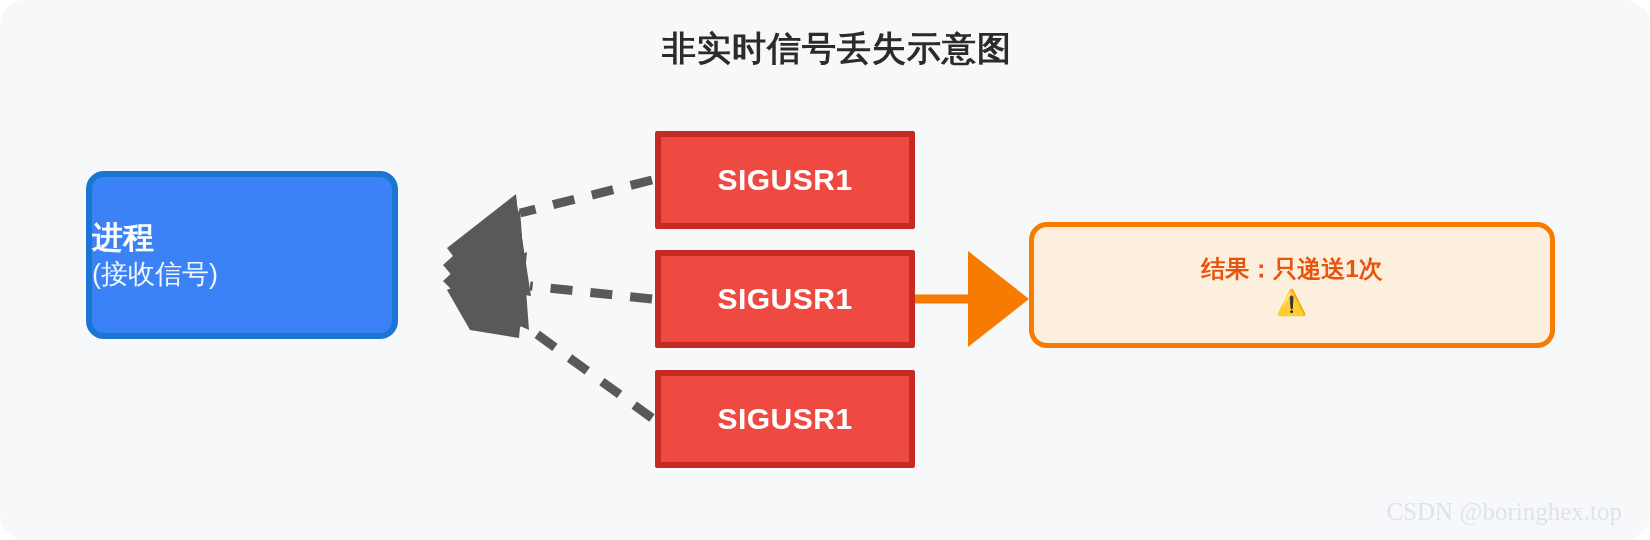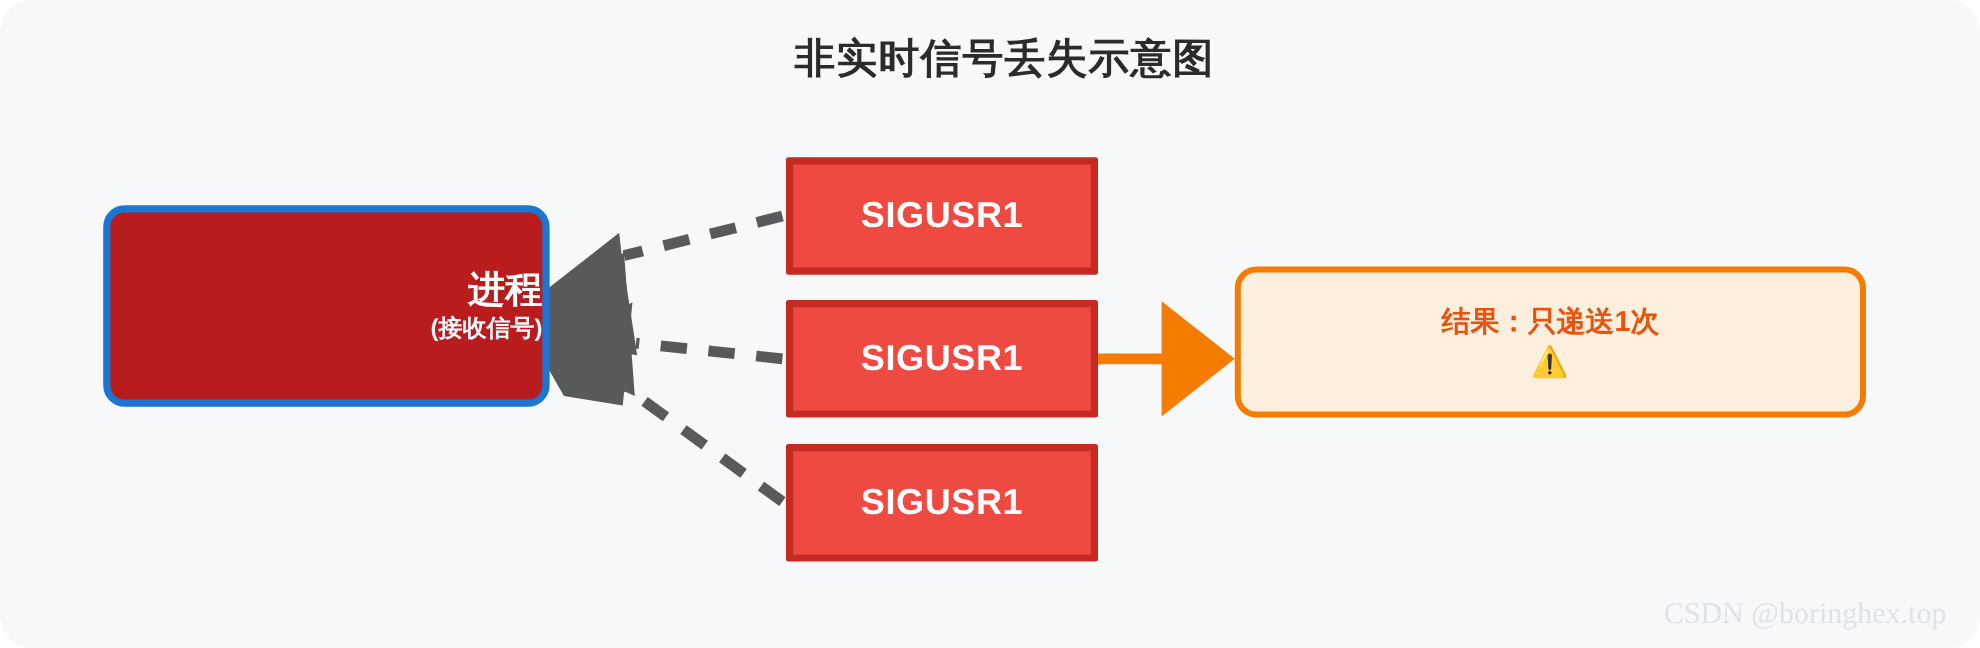--- a/index.html
+++ b/index.html
@@ -35,41 +35,41 @@
     font-weight: bold;
     color: #2b2b2b;
     letter-spacing: 1px;
   }
 
   
   .process-box {
     position: absolute;
     left: 86px;
     top: 171px;
-    width: 372px;
+    width: 312px;
     height: 168px;
     box-sizing: border-box;
-    background: #b91c1c;
+    background: #3b82f6;
     border: 6px solid #1a76d2;
     border-radius: 18px;
     display: flex;
     flex-direction: column;
-    align-items: flex-end;
+    align-items: flex-start;
     justify-content: center;
   }
   .process-title {
     font-size: 31px;
     font-weight: bold;
     color: #ffffff;
     line-height: 1.15;
     margin-bottom: 4px;
   }
   .process-sub {
-    font-size: 20px;
-    font-weight: bold;
+    font-size: 27px;
+    font-weight: normal;
     color: #f2f7fd;
     line-height: 1.15;
   }
 
   
   .signal-box {
     position: absolute;
     left: 655px;
     width: 260px;
     height: 98px;

